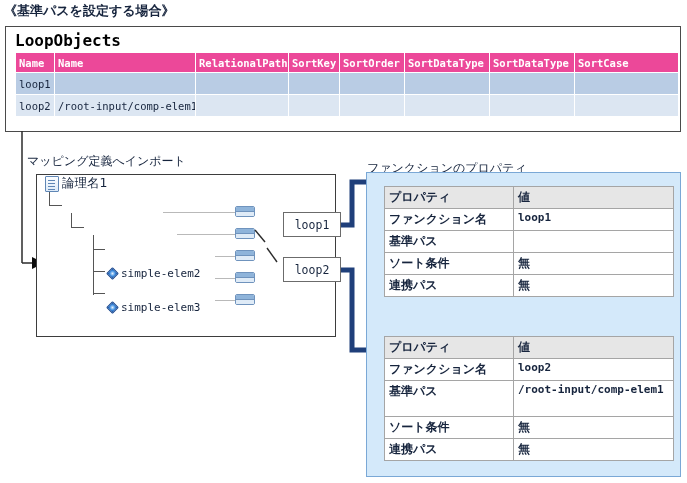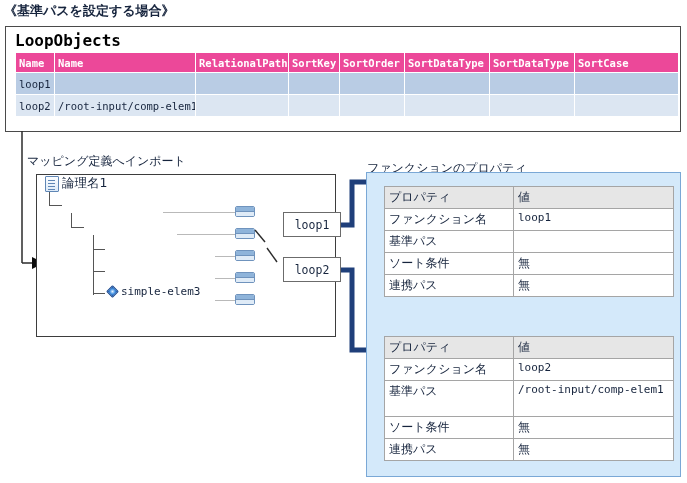--- a/index.html
+++ b/index.html
@@ -271,21 +271,21 @@
   #props-table-1 { top: 13px; }
   #props-table-2 { top: 163px; }
 
   .props-table th,
   .props-table td {
     border: 1px solid #a5a5a5;
     padding: 2px 4px;
     text-align: left;
     vertical-align: top;
     color: #16243d;
-    font-weight: normal;
+    font-weight: bold;
     height: 18px;
     box-sizing: border-box;
   }
   .props-table th {
     background: #e6e6e6;
   }
   .props-table td.v,
   .props-table th.v {
     font-family: "DejaVu Sans Mono", "Liberation Mono", monospace;
     font-size: 11px;
@@ -377,22 +377,28 @@
   <div class="tee-arm" style="left:56px; top:118px; width:12px;"></div>
 
   <div class="tree-row" style="left:8px; top:0;">
     <span class="ico-doc"></span>
     <span class="tree-label-jp">論理名1</span>
   </div>
 
 
 
 
-
-  <div class="tree-row" style="left:70px; top:108px;text-align:right;">
+  <div class="tree-row" style="left:70px; top:90px;">
+    <span class="ico-diamond blue">
+        <i></i>
+      </span>
+    <span class="tree-label">simple-elem2</span>
+  </div>
+
+  <div class="tree-row" style="left:70px; top:124px;text-align:right;">
     <span class="ico-diamond blue">
         <i></i>
       </span>
     <span class="tree-label">simple-elem3</span>
   </div>
 
   <div class="lead-line" style="left:126px; top:37px; width:72px;"></div>
   <div class="chip" style="left:198px; top:31px;"></div>
 
   <div class="lead-line" style="left:140px; top:59px; width:58px;"></div>

